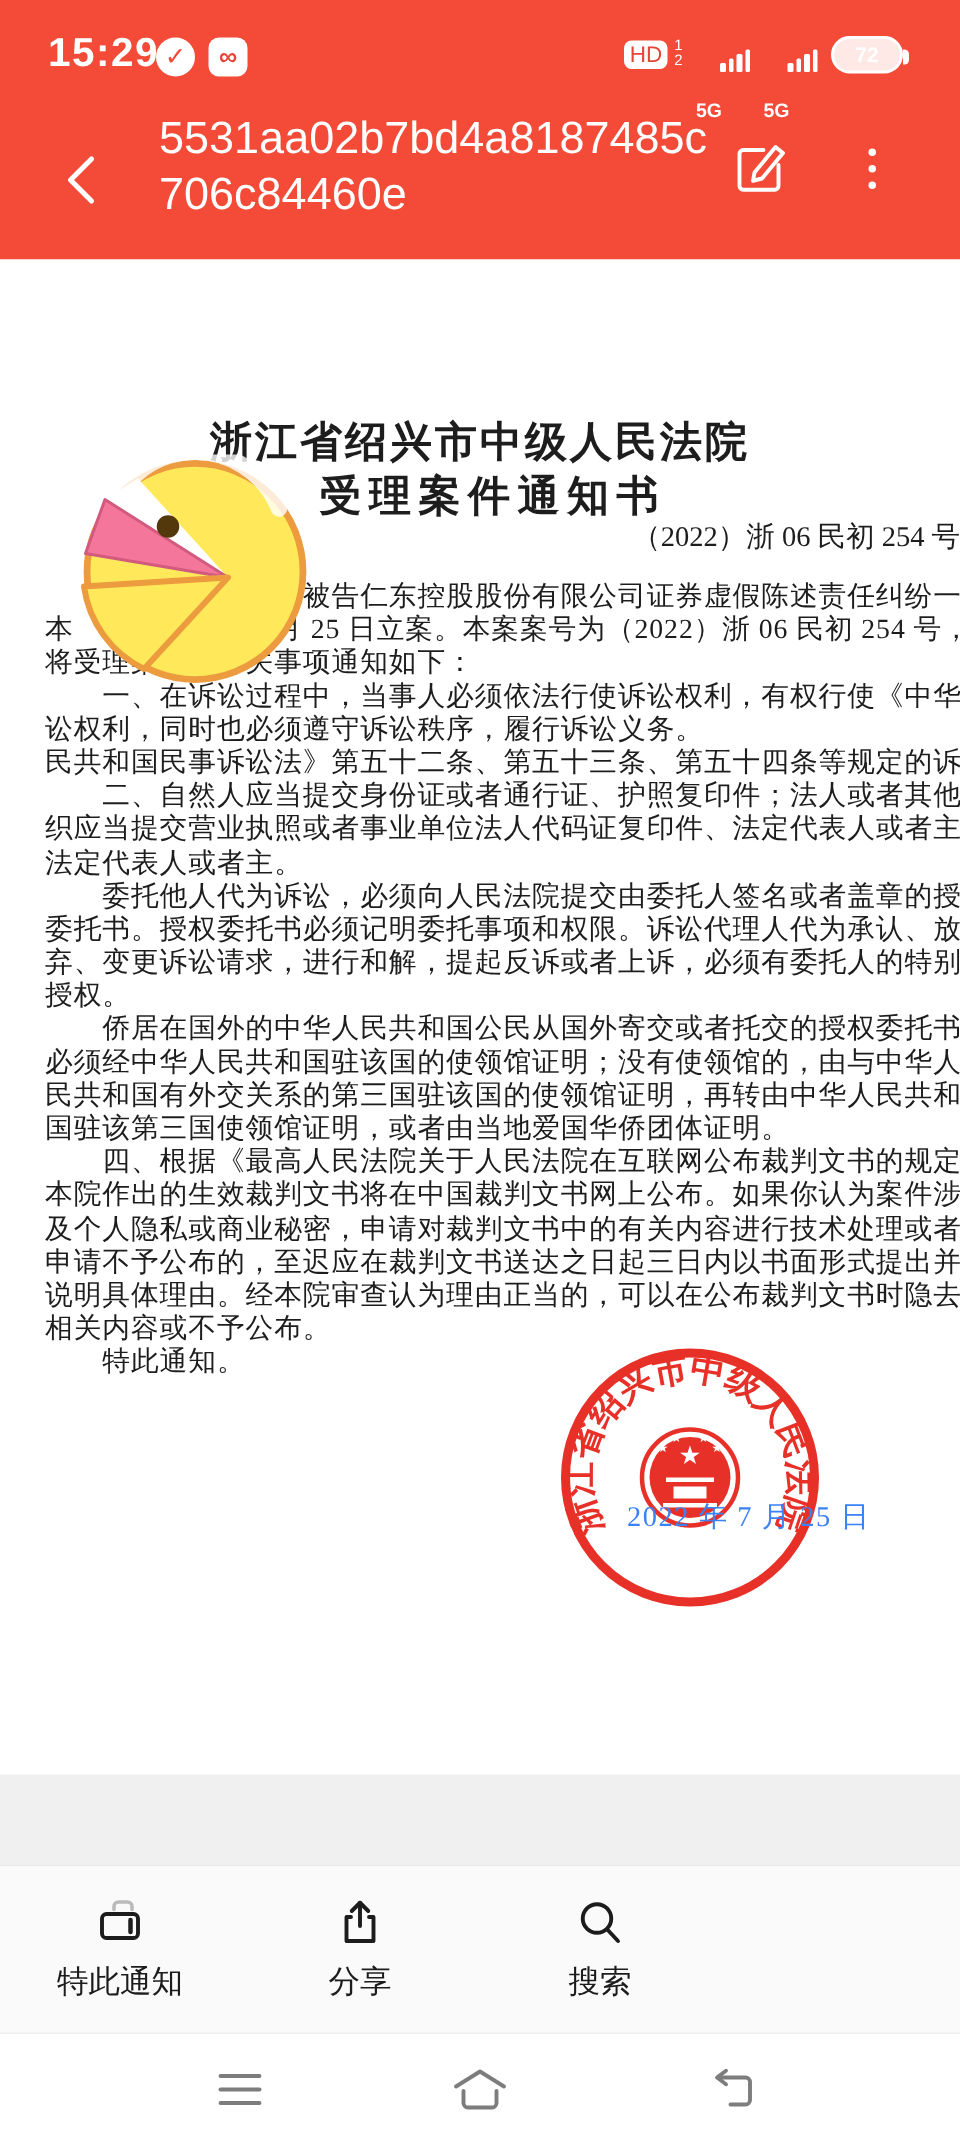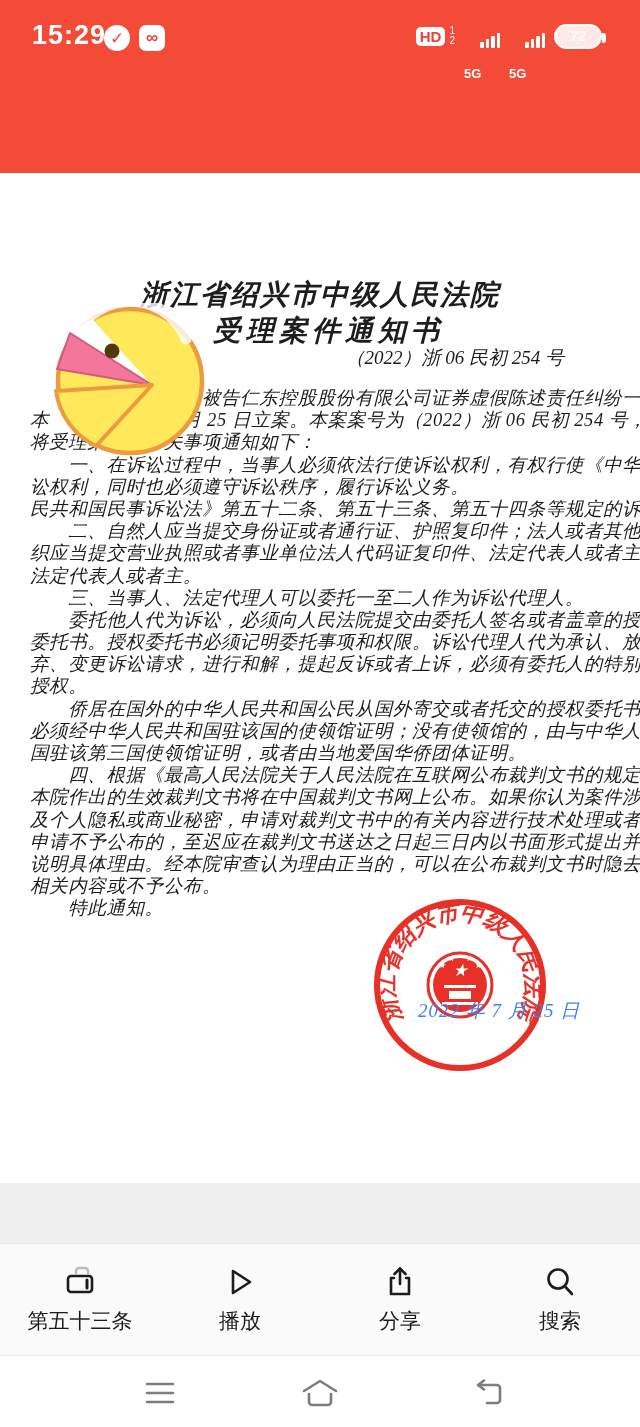--- a/index.html
+++ b/index.html
@@ -12,21 +12,21 @@
   .statusbar { position:absolute; left:0; top:0; width:640px; height:56px; color:#fff;
                display:flex; align-items:center; }
   .sb-time { position:absolute; left:32px; top:20px; font-size:27px; font-weight:bold; letter-spacing:1px; }
   .sb-check { position:absolute; left:104px; top:25px; width:26px; height:26px; border-radius:50%;
               background:#fff; color:#f34b38; font-size:17px; font-weight:bold;
               display:flex; align-items:center; justify-content:center; }
   .sb-app { position:absolute; left:139px; top:25px; width:26px; height:26px; border-radius:7px;
             background:#fff; color:#e8453a; font-size:17px; font-weight:bold;
             display:flex; align-items:center; justify-content:center; }
   .sb-right { position:absolute; right:38px; top:22px; display:flex; align-items:center; gap:9px; }
-  .hd-badge { background:#fff; color:#e8453a; font-weight:bold; font-size:15px;
+  .hd-badge { background:#fff; color:#e8453a; font-weight:normal; font-size:15px;
               border-radius:5px; padding:2px 4px; line-height:1; }
   .hd-subs { display:flex; flex-direction:column; font-size:10px; line-height:10px; margin-left:-5px; }
   .sig { position:relative; width:36px; height:28px; }
   .sig .g { position:absolute; left:0; top:0; font-size:13px; font-weight:bold;margin-top:44px; }
   .sig .bars { position:absolute; right:0; bottom:2px; display:flex; align-items:flex-end; gap:2px; }
   .sig .bars i { display:block; width:3.5px; background:#fff; border-radius:1px; }
   .batt { position:relative; width:48px; height:25px; border:2px solid #fff; border-radius:13px;
           background:rgba(255,255,255,.88); display:flex; align-items:center; justify-content:center; }
   .batt .num { color:#ffffff; font-size:14px; font-weight:bold; }
   .batt .nub { position:absolute; right:-6px; top:7px; width:4px; height:10px;
@@ -36,27 +36,27 @@
   .back-btn { position:absolute; left:34px; top:98px; width:44px; height:44px; top:42px; }
   .app-title { position:absolute; left:106px; top:18px; width:380px;
                font-size:30px; line-height:37px; font-weight:400; word-break:break-all; }
   .edit-btn { position:absolute; left:486px; top:36px; width:40px; height:40px; }
   .more-btn { position:absolute; left:566px; top:36px; width:30px; height:40px;
               display:flex; flex-direction:column; align-items:center; justify-content:center; gap:6px; }
   .more-btn i { width:5px; height:5px; border-radius:50%; background:#fff; display:block; }
 
   
   .doc { position:absolute; left:0; top:173px; width:640px; height:1010px; background:#fff;
-         font-family:"Liberation Serif","DejaVu Serif",serif; color:#1d1d1d;font-style:italic; }
+         font-family:"Liberation Serif","DejaVu Serif",serif; color:#1d1d1d; }
   .doc-title1 { position:absolute; left:0; top:103px; width:640px; text-align:center;
                 font-size:28px; font-weight:bold; letter-spacing:2px; }
   .doc-title2 { position:absolute; left:0; top:139px; width:640px; text-align:center;
                 font-size:28px; font-weight:bold; letter-spacing:5px;padding-left:17px; }
   .doc-caseno { position:absolute; left:0; top:172px; width:640px; text-align:right;
-                padding-right:76px; font-size:19px; }
+                font-size:19px; }
   .doc-body { position:absolute; left:30px; top:214px; width:600px; }
   .doc-body .ln { height:22.2px; font-size:18.5px; line-height:22.2px; letter-spacing:0.6px;
                   white-space:pre; }
 
   .sticker { position:absolute; left:40px; top:130px; width:178px; height:158px; }
   .seal { position:absolute; left:370px; top:724px; width:180px; height:176px; opacity:.95; }
   .seal-date { position:absolute; left:418px; top:825px; font-size:19px; letter-spacing:1px;
                color:#3b82f6; z-index:3; font-family:"Liberation Serif","DejaVu Serif",serif; }
 
   
@@ -105,44 +105,63 @@
             <i style="height:15px"></i>
           </span>
       </span>
       <span class="batt">
         <span class="num">72</span>
         <span class="nub"></span>
       </span>
     </div>
   </div>
 
+  <div class="appbar">
+    <div class="back-btn">
+      <svg width="44" height="44" viewBox="0 0 44 44">
+          <polyline points="27,8 13,22 27,36" fill="none" stroke="#fff" stroke-width="3.4" stroke-linecap="round" stroke-linejoin="round"></polyline>
+        </svg>
+    </div>
+    <div class="app-title">5531aa02b7bd4a8187485c706c84460e</div>
+    <div class="edit-btn">
+      <svg width="40" height="40" viewBox="0 0 40 40" fill="none" stroke="#fff" stroke-width="2.6" stroke-linecap="round" stroke-linejoin="round">
+        <path d="M33 18 V32 a2.5 2.5 0 0 1 -2.5 2.5 H9.5 A2.5 2.5 0 0 1 7 32 V10.5 A2.5 2.5 0 0 1 9.5 8 H23"></path>
+        <path d="M17 23 L31 6 L36 10 L22 27 L16 28.5 Z"></path>
+      </svg>
+    </div>
+    <div class="more-btn">
+        <i></i>
+        <i></i>
+        <i></i>
+      </div>
+  </div>
 </div>
 
 <div class="doc">
   <div class="doc-title1">浙江省绍兴市中级人民法院</div>
   <div class="doc-title2">受理案件通知书</div>
   <div class="doc-caseno">（2022）浙 06 民初 254 号</div>
 
   <div class="doc-body">
     <div class="ln">　　　　　　　　　被告仁东控股股份有限公司证券虚假陈述责任纠纷一案，</div>
     <div class="ln">本　　　　　　　月 25 日立案。本案案号为（2022）浙 06 民初 254 号，现</div>
     <div class="ln">将受理案件的有关事项通知如下：</div>
     <div class="ln">　　一、在诉讼过程中，当事人必须依法行使诉讼权利，有权行使《中华人</div>
     <div class="ln">讼权利，同时也必须遵守诉讼秩序，履行诉讼义务。</div>
     <div class="ln">民共和国民事诉讼法》第五十二条、第五十三条、第五十四条等规定的诉</div>
     <div class="ln">　　二、自然人应当提交身份证或者通行证、护照复印件；法人或者其他组</div>
     <div class="ln">织应当提交营业执照或者事业单位法人代码证复印件、法定代表人或者主</div>
     <div class="ln">法定代表人或者主。</div>
-    <div class="ln">　　三、当事人、法定代理人可以委托一至二人作为诉讼代理人。</div>
     <div class="ln">　　委托他人代为诉讼，必须向人民法院提交由委托人签名或者盖章的授权</div>
     <div class="ln">委托书。授权委托书必须记明委托事项和权限。诉讼代理人代为承认、放</div>
     <div class="ln">弃、变更诉讼请求，进行和解，提起反诉或者上诉，必须有委托人的特别</div>
     <div class="ln">授权。</div>
     <div class="ln">　　侨居在国外的中华人民共和国公民从国外寄交或者托交的授权委托书，</div>
     <div class="ln">必须经中华人民共和国驻该国的使领馆证明；没有使领馆的，由与中华人</div>
+    <div class="ln">民共和国有外交关系的第三国驻该国的使领馆证明，再转由中华人民共和</div>
     <div class="ln">国驻该第三国使领馆证明，或者由当地爱国华侨团体证明。</div>
     <div class="ln">　　四、根据《最高人民法院关于人民法院在互联网公布裁判文书的规定》,</div>
     <div class="ln">本院作出的生效裁判文书将在中国裁判文书网上公布。如果你认为案件涉</div>
     <div class="ln">及个人隐私或商业秘密，申请对裁判文书中的有关内容进行技术处理或者</div>
     <div class="ln">申请不予公布的，至迟应在裁判文书送达之日起三日内以书面形式提出并</div>
     <div class="ln">说明具体理由。经本院审查认为理由正当的，可以在公布裁判文书时隐去</div>
     <div class="ln">相关内容或不予公布。</div>
     <div class="ln">　　特此通知。</div>
   </div>
 
@@ -185,29 +204,21 @@
 
 <div class="toolbar">
   <div class="tb-item">
     <span>
       <svg width="34" height="34" viewBox="0 0 34 34" fill="none" stroke-linecap="round" stroke-linejoin="round">
         <path d="M13 8 V6 a3 3 0 0 1 3 -3 h6 a3 3 0 0 1 3 3 v2" stroke="#bbb" stroke-width="2.4"></path>
         <rect x="5" y="11" width="24" height="16" rx="3" stroke="#1c1c1c" stroke-width="2.6"></rect>
         <line x1="24" y1="15" x2="24" y2="23" stroke="#1c1c1c" stroke-width="3"></line>
       </svg>
     </span>
-    <span class="lbl">第五十三条</span>
-  </div>
-  <div class="tb-item">
-    <span>
-      <svg width="34" height="34" viewBox="0 0 34 34">
-          <path d="M10 6 L27 17 L10 28 Z" fill="none" stroke="#1c1c1c" stroke-width="2.6" stroke-linejoin="round"></path>
-        </svg>
-    </span>
-    <span class="lbl">播放</span>
+    <span class="lbl">特此通知</span>
   </div>
   <div class="tb-item">
     <span>
       <svg width="34" height="34" viewBox="0 0 34 34" fill="none" stroke="#1c1c1c" stroke-width="2.6" stroke-linecap="round" stroke-linejoin="round">
         <path d="M11 13 H8 v16 h18 v-16 h-3"></path>
         <line x1="17" y1="3.5" x2="17" y2="19"></line>
         <polyline points="11.5,9 17,3.5 22.5,9"></polyline>
       </svg>
     </span>
     <span class="lbl">分享</span>

